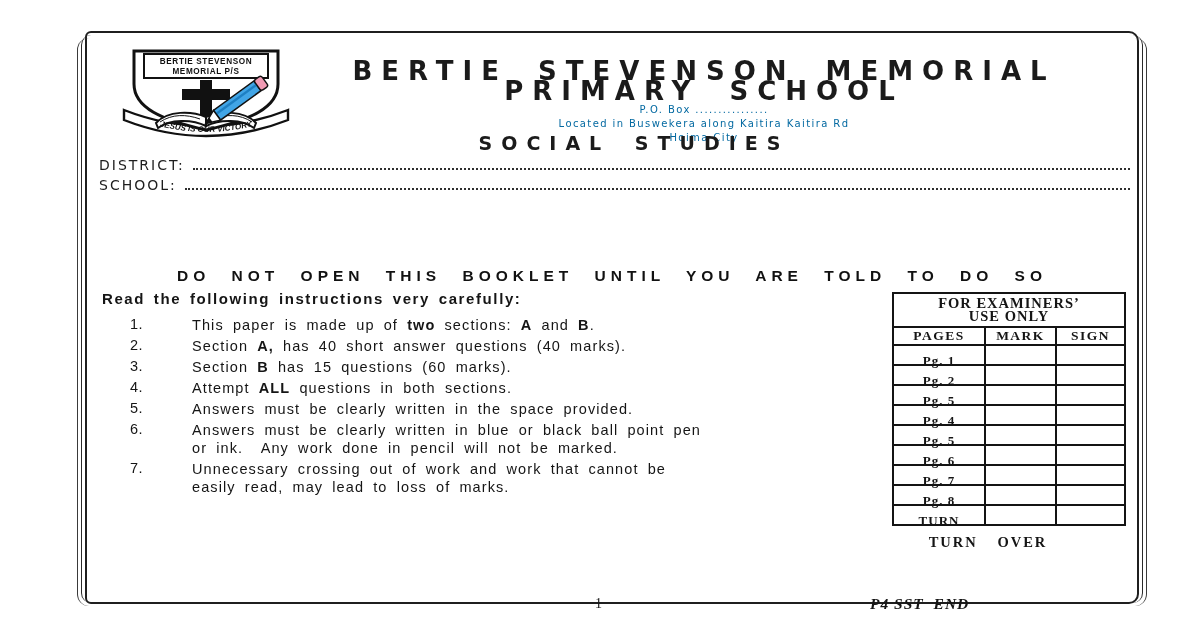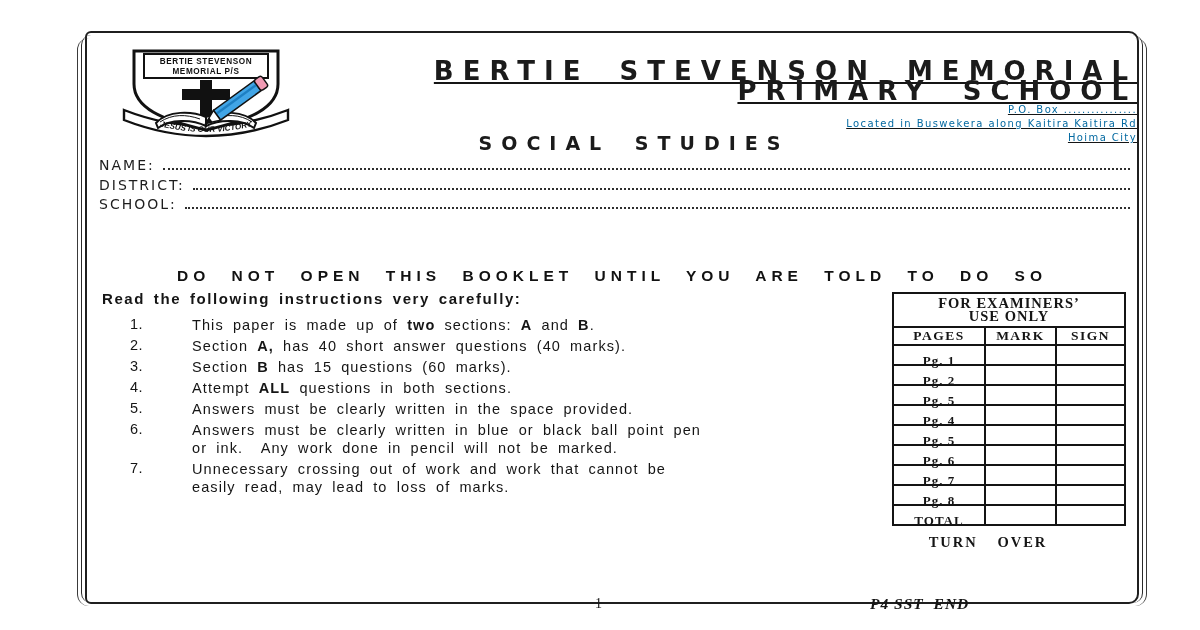--- a/index.html
+++ b/index.html
@@ -7,21 +7,21 @@
           font-family:"Liberation Sans",sans-serif;color:#151515;}
   
   .page{position:absolute;left:85px;top:31px;width:1050px;height:569px;background:#ffffff;
         border:2.5px solid #1f1f1f;border-radius:6px 10px 10px 6px;}
   .page::before{content:"";position:absolute;top:2px;bottom:-1px;left:-6px;right:-6px;
         border-left:1.8px solid #2a2a2a;border-right:1.8px solid #2a2a2a;border-radius:10px;pointer-events:none;}
   .page::after{content:"";position:absolute;top:5px;bottom:-4px;left:-10px;right:-10px;
         border-left:1.6px solid #3a3a3a;border-right:1.6px solid #3a3a3a;border-radius:12px;pointer-events:none;}
   
   .logo{position:absolute;left:33px;top:14px;width:172px;height:100px;}
-  .head-text{position:absolute;left:200px;right:0;top:22px;text-align:right;text-decoration:underline;}
+  .head-text{position:absolute;left:200px;right:16px;top:22px;text-align:center;}
   .school-name{font-family:"DejaVu Sans",sans-serif;font-weight:800;font-size:26px;line-height:20px;
         letter-spacing:9px;word-spacing:12px;color:#1b1b1b;margin:6px 0 0 0;}
   .addr{font-family:"DejaVu Sans",sans-serif;font-size:10px;line-height:10px;letter-spacing:1.4px;
         color:#0369a1;margin-top:4px;}
   .subject{position:absolute;left:44px;right:0;top:99px;text-align:center;
         font-family:"DejaVu Sans",sans-serif;font-weight:800;font-size:19px;letter-spacing:9px;
         word-spacing:9px;color:#1b1b1b;}
   
   .fields{position:absolute;left:12px;right:5px;top:124px;}
   .field-row{display:flex;align-items:baseline;height:19.5px;font-family:"DejaVu Sans",sans-serif;
@@ -103,24 +103,20 @@
         <div>BERTIE STEVENSON MEMORIAL</div>
         <div>PRIMARY SCHOOL</div>
       </div>
       <div class="addr">P.O. Box ................</div>
       <div class="addr">Located in Buswekera along Kaitira Kaitira Rd</div>
       <div class="addr">Hoima City</div>
     </div>
     <div class="subject">SOCIAL STUDIES</div>
 
     <div class="fields">
-      <div class="field-row">
-        <span>NAME:</span>
-        <span class="leader"></span>
-      </div>
       <div class="field-row">
         <span>DISTRICT:</span>
         <span class="leader"></span>
       </div>
       <div class="field-row">
         <span>SCHOOL:</span>
         <span class="leader"></span>
       </div>
     </div>
 
@@ -215,21 +211,21 @@
               <td class="pages"><span class="pg">Pg. 7</span></td>
               <td></td>
               <td></td>
             </tr>
             <tr>
               <td class="pages"><span class="pg">Pg. 8</span></td>
               <td></td>
               <td></td>
             </tr>
             <tr>
-              <td class="pages"><span class="pg">TOTAL</span></td>
+              <td class="pages"><span class="pg">TURN</span></td>
               <td></td>
               <td></td>
             </tr>
           </tbody>
       </table>
       <div class="turn-over">TURN OVER</div>
     </div>
 
     <div class="page-num">1</div>
     <div class="doc-code">P4 SST  END</div>

